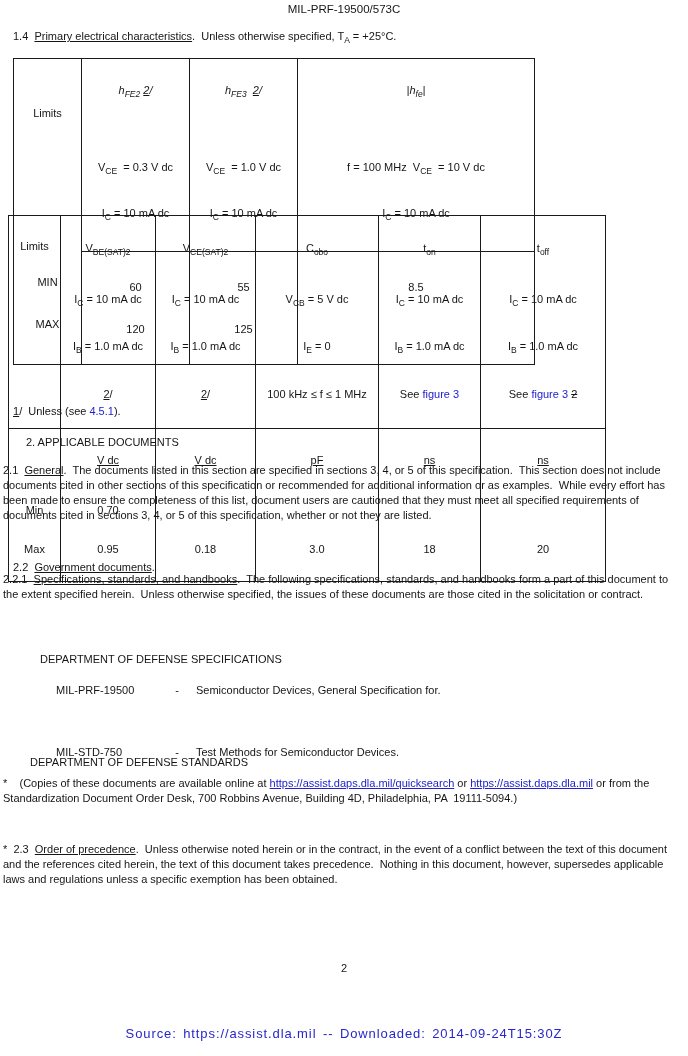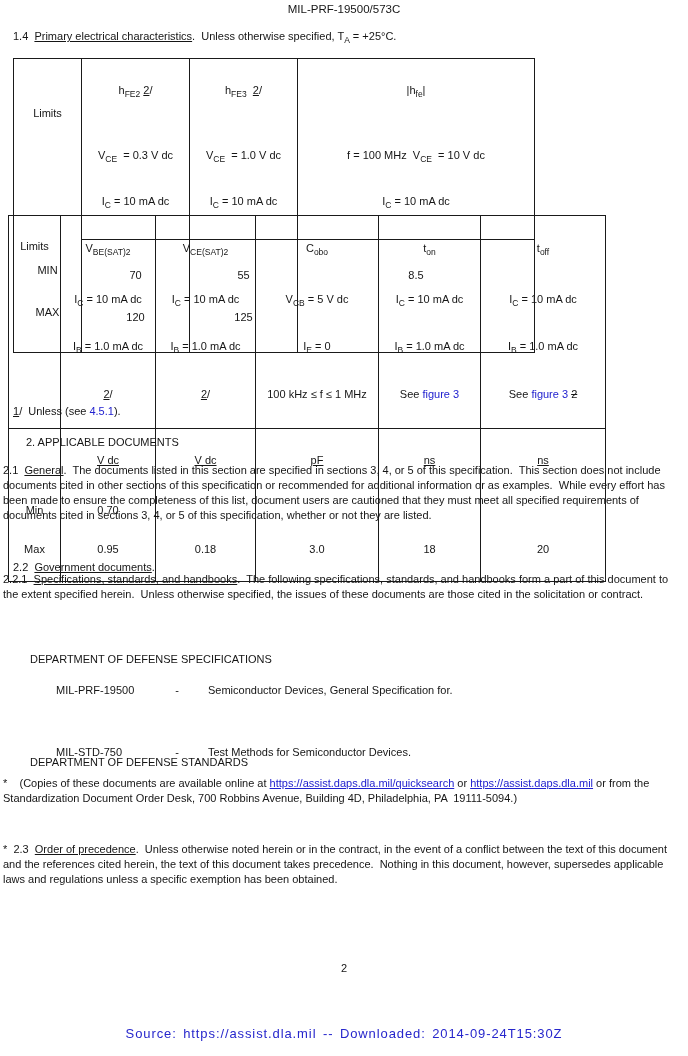--- a/index.html
+++ b/index.html
@@ -9,47 +9,47 @@
   .para{position:absolute;left:3px;width:681px;line-height:15px;white-space:pre-wrap;}
   .pos-p14{top:29px;left:13px;width:668px;}
   .pos-footnote{top:404px;left:13px;}
   .pos-p21{top:463px;}
   .pos-p22{top:560px;left:13px;}
   .pos-p221{top:572px;}
   .pos-copies{top:776px;}
   .pos-p23{top:842px;}
   .heading{position:absolute;left:26px;top:436px;}
   .dod-heading{position:absolute;left:30px;}
-  .pos-dod1{top:653px;}
+  .pos-dod1{top:653px;margin-left:10px;}
   .pos-dod2{top:756px;}
   .doc-entry{position:absolute;left:56px;}
   .pos-entry1{top:684px;}
   .pos-entry2{top:746px;}
   .entry-name{display:inline-block;width:106px;}
   .entry-dash{display:inline-block;width:30px;text-align:center;}
-  .entry-desc{margin-left:16px;}
+  .entry-desc{margin-left:4px;}
   .page-number{position:absolute;top:962px;left:0;width:100%;text-align:center;}
   .footer{position:absolute;top:1027px;left:0;width:100%;text-align:center;
           color:#2626cc;font-size:13px;line-height:13px;letter-spacing:0.9px;word-spacing:2px;}
   
   .rt-plain{}
   .rt-u{text-decoration:underline;}
   .rt-link{color:#2121cf;text-decoration:underline;}
   .rt-ref{color:#2121cf;}
   .rt-strike{text-decoration:line-through;}
   sub.rt-sub{font-size:8.5px;letter-spacing:0;}
   
   table.t1{position:absolute;top:58px;left:13px;border-collapse:collapse;table-layout:fixed;
            font-size:11px;color:#151515;}
   table.t1 td{border:1px solid #1a1a1a;padding:0;text-align:center;vertical-align:top;white-space:pre-wrap;}
   td.t1-limits{position:relative;}
   .t1-limits-label{margin-top:23px;line-height:15px;}
   .t1-minmax{position:absolute;bottom:5px;left:0;right:0;line-height:14px;}
   td.t1h{height:99px;padding-top:9px;}
-  .t1-title{line-height:15px;margin-bottom:20px;}
+  .t1-title{line-height:15px;margin-bottom:32px;font-style:italic;}
   .t1-cond{line-height:18px;}
   td.t1d{height:42px;padding-top:8px;line-height:14px;}
   td.t1d div{min-height:14px;}
   
   table.t2{position:absolute;top:215px;left:8px;border-collapse:collapse;table-layout:fixed;
            font-size:11px;color:#151515;}
   table.t2 td{border:1px solid #1a1a1a;padding:0;text-align:center;vertical-align:top;white-space:pre-wrap;}
   td.t2h{height:102px;padding-top:12px;}
   .t2-title{line-height:16px;margin-bottom:6px;}
   .t2-cond{line-height:19px;}
@@ -94,21 +94,21 @@
         <div class="t1-cond"><span class="rt-plain">I</span><sub class="rt-sub">C</sub><span class="rt-plain"> = 10 mA dc</span></div>
       </td>
       <td class="t1h">
         <div class="t1-title"><span class="rt-plain">|h</span><sub class="rt-sub">fe</sub><span class="rt-plain">|</span></div>
         <div class="t1-cond"><span class="rt-plain">f = 100 MHz  V</span><sub class="rt-sub">CE</sub><span class="rt-plain">  = 10 V dc</span></div>
         <div class="t1-cond"><span class="rt-plain">I</span><sub class="rt-sub">C</sub><span class="rt-plain"> = 10 mA dc</span></div>
       </td>
     </tr>
     <tr>
       <td class="t1d">
-        <div>70</div>
+        <div>60</div>
         <div>120</div>
       </td>
       <td class="t1d">
         <div>55</div>
         <div>125</div>
       </td>
       <td class="t1d">
         <div>8.5</div>
         <div></div>
       </td>

